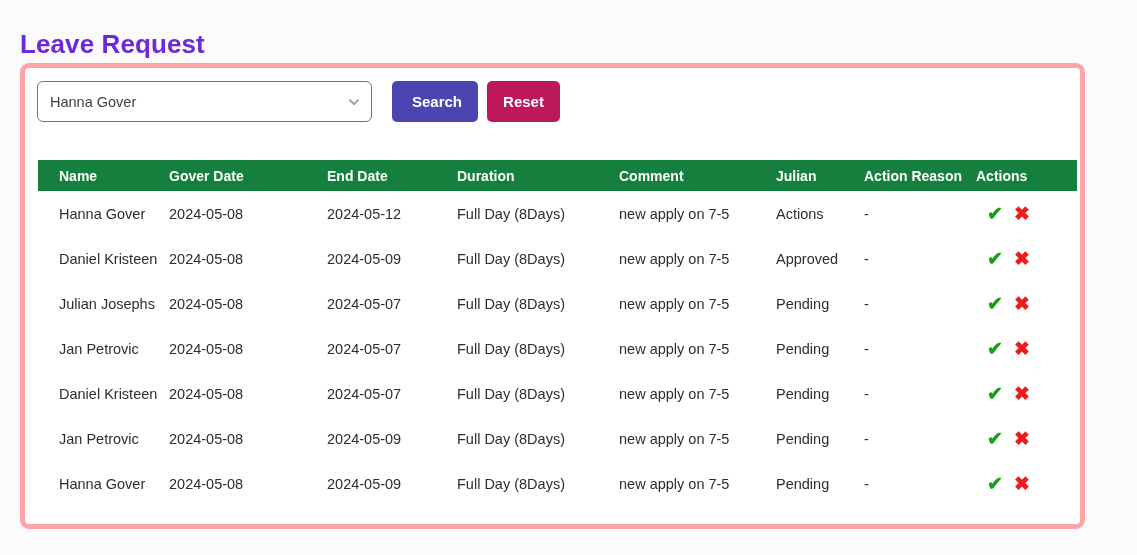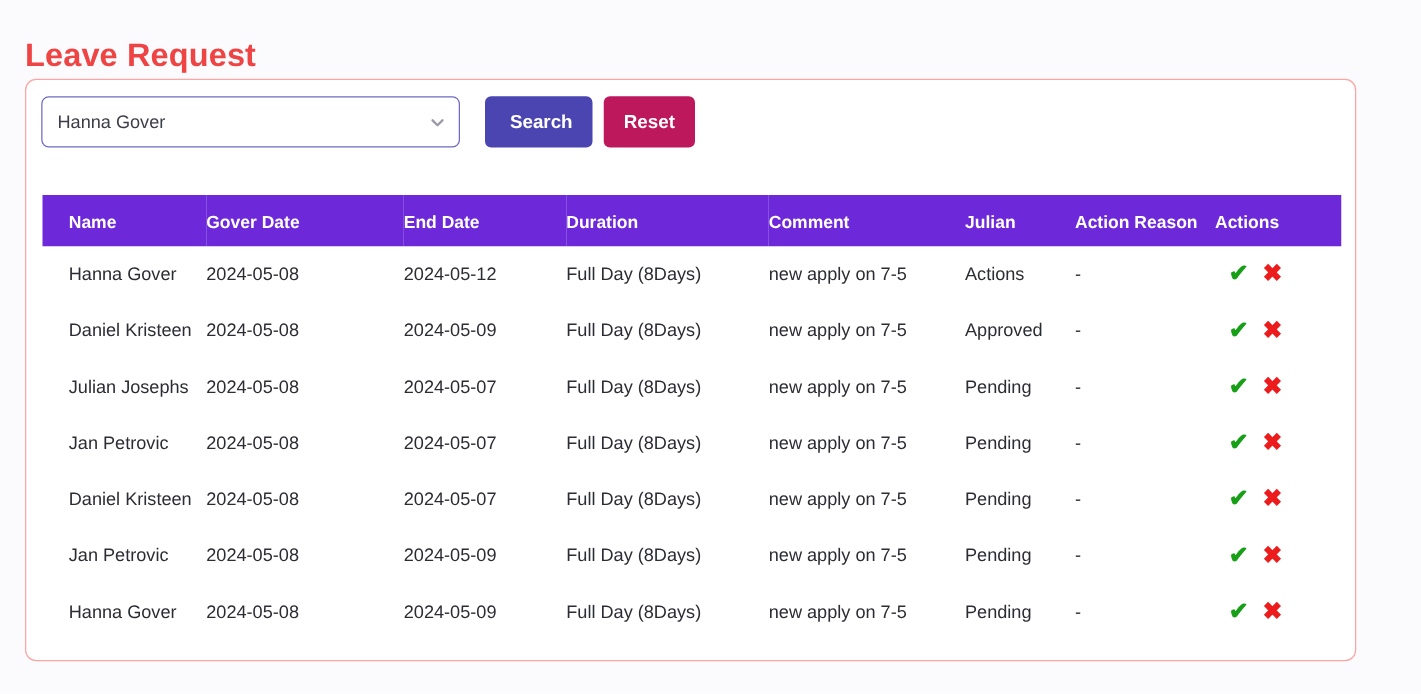--- a/index.html
+++ b/index.html
@@ -13,32 +13,32 @@
     font-family: "Liberation Sans", sans-serif;
     overflow: hidden;
     position: relative;
   }
   .page-title {
     position: absolute;
     left: 20px;
     top: 12px;
     font-size: 26px;
     font-weight: bold;
-    color: #ef4444;
+    color: #6d28d9;
     letter-spacing: 0.1px;
   }
   .card {
     position: absolute;
     left: 20px;
     top: 63px;
     width: 1065px;
     height: 466px;
     box-sizing: border-box;
     background: #ffffff;
-    border: 1px solid #fca5a5;
+    border: 5px solid #fca5a5;
     border-radius: 9px;
   }
   .filter-bar {
     position: absolute;
     left: 12px;
     top: 13px;
     display: flex;
     align-items: center;
   }
   .select-box {
@@ -90,26 +90,26 @@
     left: 13px;
     top: 92px;
     width: 1039px;
   }
   table.leave-table {
     width: 1039px;
     border-collapse: collapse;
     table-layout: fixed;
   }
   table.leave-table thead th {
-    background: #6d28d9;
+    background: #15803d;
     color: #ffffff;
     font-size: 14px;
     font-weight: bold;
     text-align: left;
-    height: 41px;
+    height: 31px;
     padding: 0;
     vertical-align: middle;
     white-space: nowrap;
   }
   table.leave-table thead th:first-child { padding-left: 21px; }
   table.leave-table tbody td {
     font-size: 14.5px;
     color: #2c2c34;
     height: 45px;
     padding: 0;

